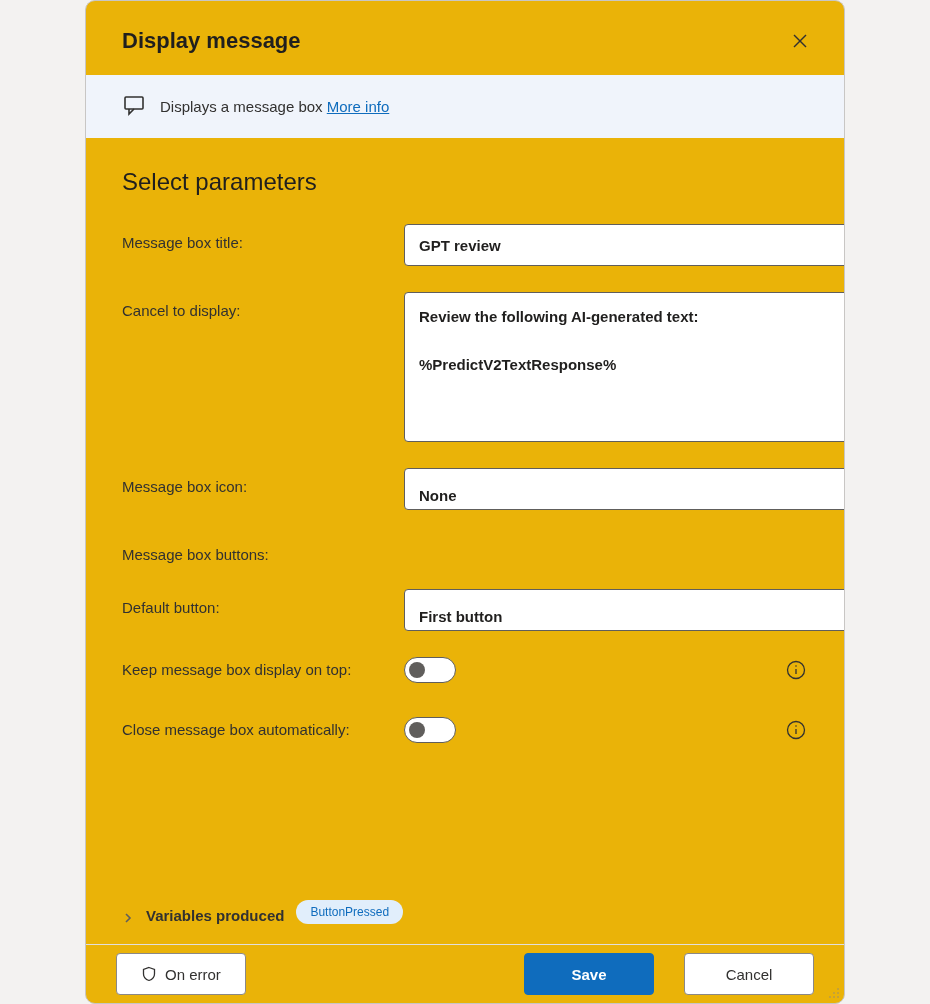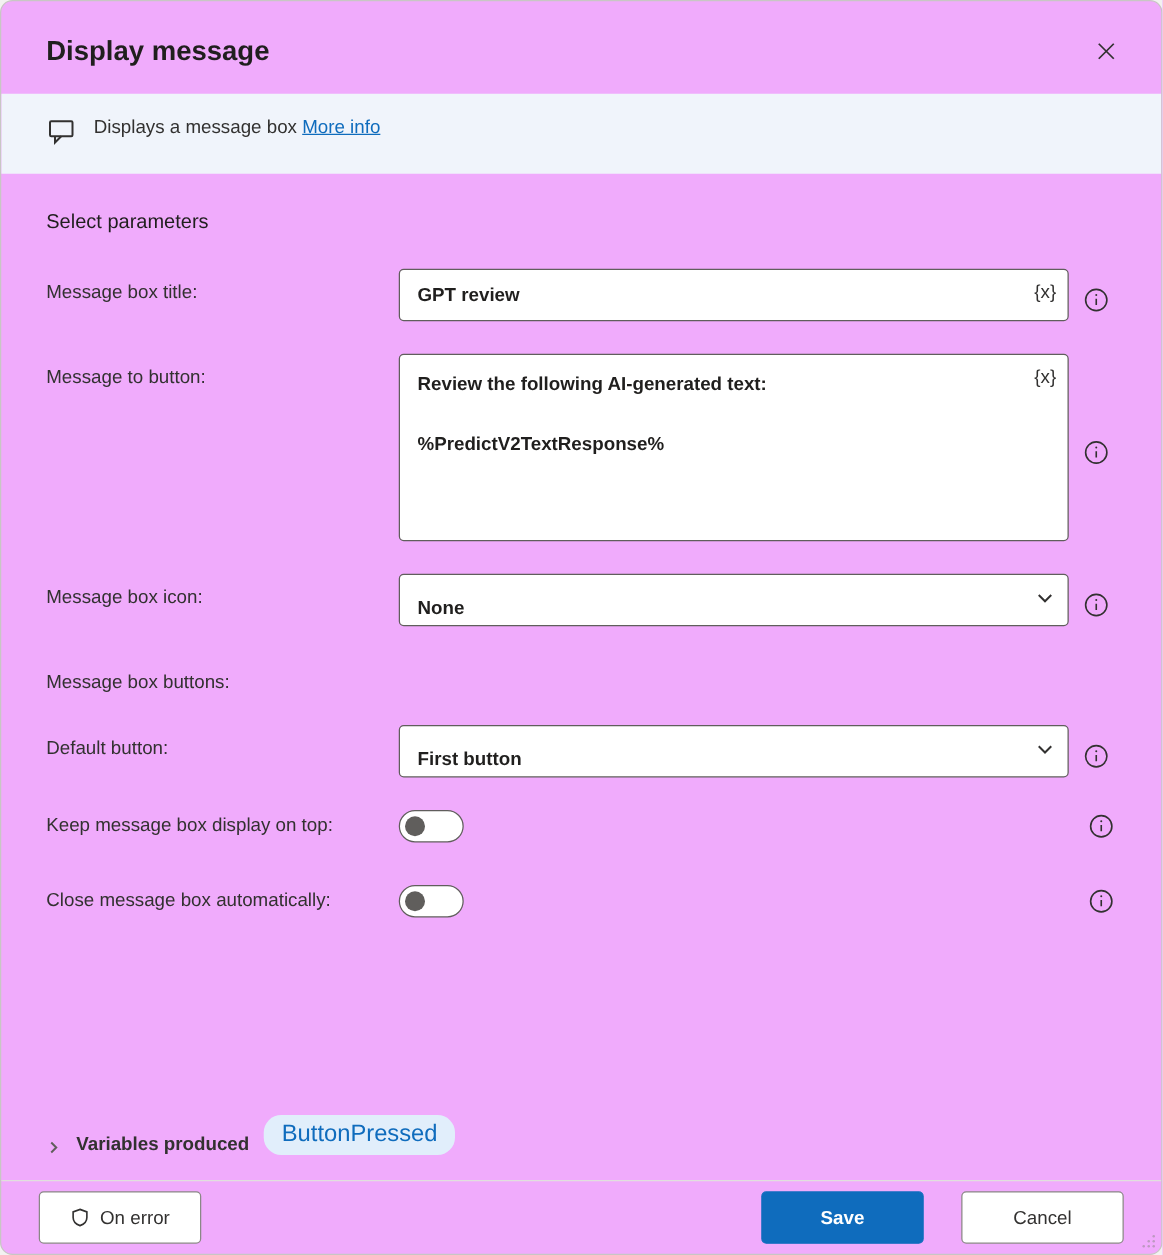--- a/index.html
+++ b/index.html
@@ -7,23 +7,23 @@
   body {
     font-family: "Segoe UI", -apple-system, BlinkMacSystemFont, sans-serif;
     font-size: 14px;
     color: #323130;
     background: #f3f2f1;
     display: flex;
     align-items: flex-start;
     justify-content: center;
   }
   .dialog {
-    width: 930px;
+    width: 760px;
     min-height: 1004px;
-    background: #f0abfc;
+    background: #eab308;
     border: 1px solid #c8c6c4;
     border-radius: 10px;
     display: flex;
     flex-direction: column;
     overflow: hidden;
     position: relative;
     margin: 0;
   }
   .dialog-header {
     display: flex;
@@ -44,37 +44,37 @@
     justify-content: center;
     cursor: pointer;
     color: #323130;
   }
   .close-btn svg { width: 16px; height: 16px; }
 
   .desc-bar {
     background: #f0f4fb;
     padding: 18px 36px;
     display: flex;
-    align-items: flex-start;
+    align-items: center;
     gap: 14px;
     font-size: 15px;
     color: #323130;
   }
   .desc-bar .desc-icon svg { width: 24px; height: 24px; }
   .desc-bar a {
     color: #0F6CBD;
     text-decoration: underline;
   }
 
   .params-section {
     padding: 30px 36px 10px 36px;
     flex: 1;
   }
   .section-title {
-    font-size: 16px;
+    font-size: 24px;
     font-weight: 400;
     margin-bottom: 28px;
     color: #201f1e;
   }
 
   .field-row {
     display: flex;
     align-items: flex-start;
     margin-bottom: 26px;
   }
@@ -210,21 +210,21 @@
     display: flex;
     align-items: center;
   }
   .vars-produced .expand svg { width: 12px; height: 12px; }
   .vars-produced .label { font-weight: 600; }
   .var-pill {
     background: #e1eefb;
     color: #0F6CBD;
     padding: 5px 14px;
     border-radius: 14px;
-    font-size: 19px;
+    font-size: 12px;
     cursor: pointer;
   }
 
   .footer {
     border-top: 1px solid #e1dfdd;
     padding: 8px 30px;
     display: flex;
     align-items: center;
     justify-content: space-between;
   }
@@ -307,21 +307,21 @@
           <svg viewBox="0 0 20 20" fill="none" stroke="currentColor" stroke-width="1.3">
               <circle cx="10" cy="10" r="8.5"></circle>
               <line x1="10" y1="9" x2="10" y2="14"></line>
               <circle cx="10" cy="6" r="0.8" fill="currentColor" stroke="none"></circle>
             </svg>
         </span>
       </div>
     </div>
 
     <div class="field-row">
-      <div class="field-label">Message to button:</div>
+      <div class="field-label">Cancel to display:</div>
       <div class="field-control">
         <div class="input-wrap">
           <div class="textarea-input" contenteditable="true" style="">Review the following AI-generated text:
 
 %PredictV2TextResponse%</div>
           <span class="var-token">{x}</span>
         </div>
         <span class="info-icon">
           <svg viewBox="0 0 20 20" fill="none" stroke="currentColor" stroke-width="1.3">
               <circle cx="10" cy="10" r="8.5"></circle>

